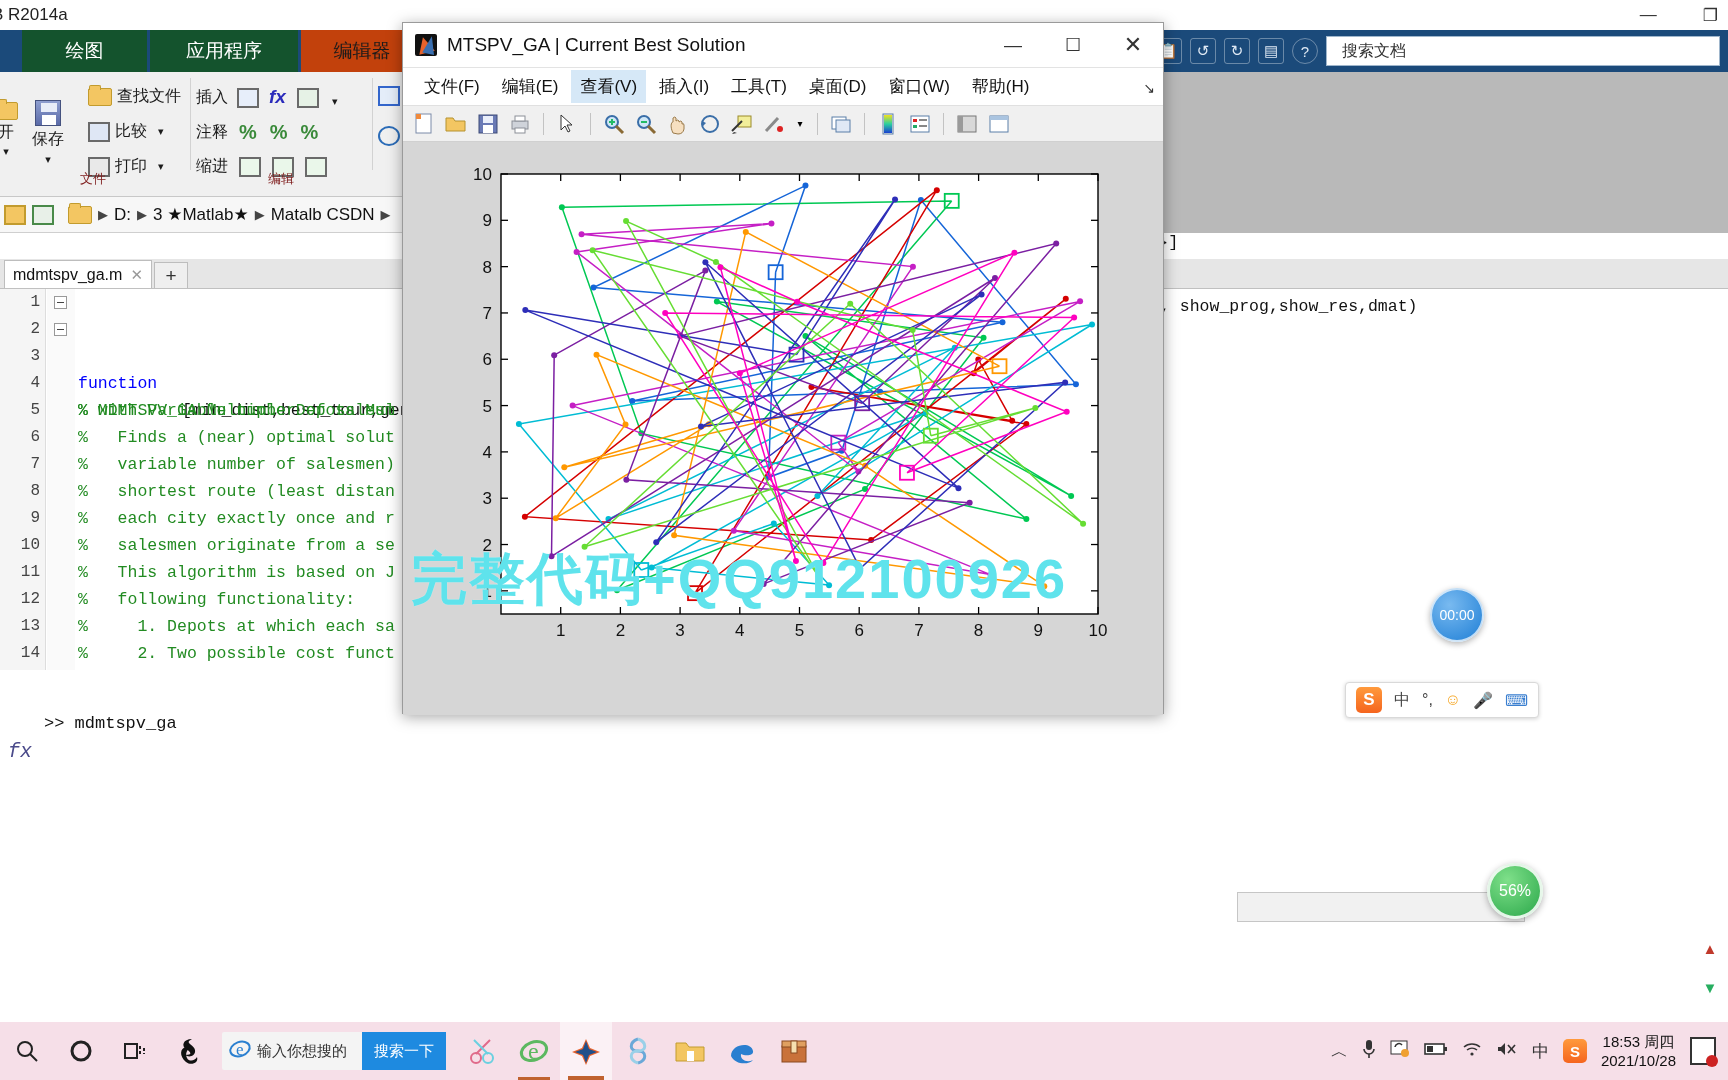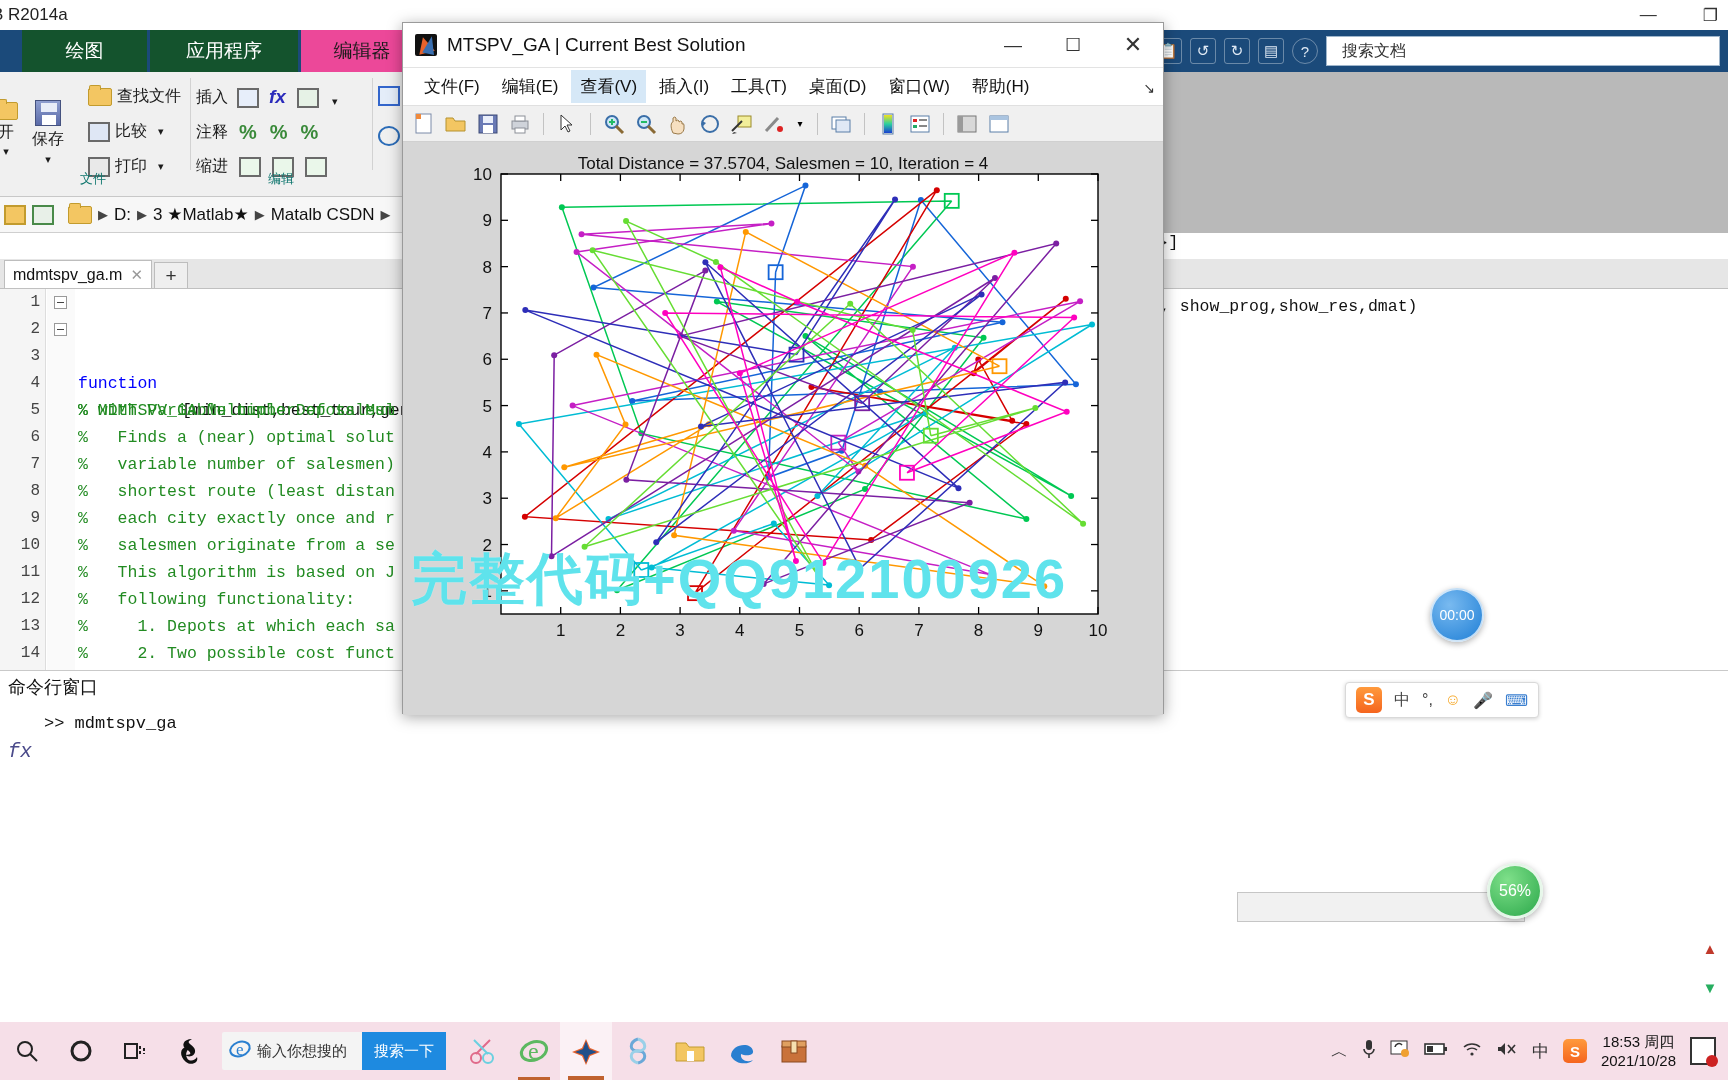--- a/index.html
+++ b/index.html
@@ -24,31 +24,31 @@
   
   .ml-tabrow {
     position:absolute; left:0; top:30px; width:1728px; height:42px;
     background:#1b4a7a;
   }
   .ml-tab {
     position:absolute; top:0; height:42px; line-height:42px;
     color:#ffffff; font-size:19px; text-align:center;
     background:#14532d;
   }
-  .ml-tab.sel { background:#ec4899; color:#1b1b1b; }
+  .ml-tab.sel { background:#c2410c; color:#1b1b1b; }
 
   
   .ml-ribbon {
     position:absolute; left:0; top:72px; width:1728px; height:125px;
     background:#f0f0f0; border-bottom:1px solid #c8c8c8;
   }
   .rb-group { position:absolute; top:2px; height:112px; }
   .rb-glabel {
     position:absolute; bottom:-2px; width:100%; text-align:center;
-    font-size:13px; color:#0f766e;margin-top:25px;
+    font-size:13px; color:#7f1d1d;margin-top:25px;
   }
   .rb-sep { position:absolute; top:6px; width:1px; height:92px; background:#d2d2d2; }
   .rb-item { position:absolute; display:flex; align-items:center; gap:5px; font-size:16px; color:#1b1b1b; white-space:nowrap; }
   .ico { display:inline-block; position:relative; }
   .ico-sq { width:22px; height:20px; border:2px solid #6a6a6a; }
 
   .sv-icon { width:26px;height:26px;background:linear-gradient(#8f9fd0,#5b6ba8); border:1px solid #45527f; position:relative;}
   .sv-icon:before{content:"";position:absolute;left:5px;top:2px;width:16px;height:9px;background:#e8edf8;}
   .sv-icon:after{content:"";position:absolute;left:6px;top:14px;width:14px;height:10px;background:#fff;}
 
@@ -422,21 +422,20 @@
     <div class="code-line" style="top:324px;">
       <span class="ln" style="top:0;">13</span>
       <span class="ctext cm">%        tour lengths (as in the</span>
     </div>
     <div class="code-line" style="top:351px;">
       <span class="ln" style="top:0;">14</span>
       
     </div>
   </div>
 
-  <div class="cmd-title">命令行窗口</div>
   <div class="cmd-body">
     <div class="cmd-line">&gt;&gt; mdmtspv_ga</div>
     <div class="cmd-fx">fx</div>
   </div>
 
   <div class="right-toolstrip">
     <div class="rt-ico">📋</div>
     <div class="rt-ico">↺</div>
     <div class="rt-ico">↻</div>
     <div class="rt-ico">▤</div>
@@ -591,21 +590,20 @@
     </div>
     <div class="tb">
       <svg width="22" height="20">
           <rect x="2" y="2" width="18" height="16" fill="#fff" stroke="#5a7fa8"></rect>
           <rect x="2" y="2" width="18" height="4" fill="#aac4e0"></rect>
         </svg>
     </div>
   </div>
 
   <div class="fig-canvas">
-    <div class="plot-title">Total Distance = 37.5704, Salesmen = 10, Iteration = 4</div>
 
     <svg id="plot-svg" width="762" height="540" style="position:absolute;left:0;top:0;">
         <rect x="98" y="32" width="597" height="440" fill="#ffffff" stroke="#000" stroke-width="1.4"></rect>
         <line x1="98" y1="448.8421052631579" x2="105" y2="448.8421052631579" stroke="#000" stroke-width="1.3"></line>
         <line x1="695" y1="448.8421052631579" x2="688" y2="448.8421052631579" stroke="#000" stroke-width="1.3"></line>
         <text x="89" y="454.8421052631579" text-anchor="end" font-size="17" font-family="Liberation Sans, sans-serif" fill="#111">1</text>
         <line x1="98" y1="402.5263157894737" x2="105" y2="402.5263157894737" stroke="#000" stroke-width="1.3"></line>
         <line x1="695" y1="402.5263157894737" x2="688" y2="402.5263157894737" stroke="#000" stroke-width="1.3"></line>
         <text x="89" y="408.5263157894737" text-anchor="end" font-size="17" font-family="Liberation Sans, sans-serif" fill="#111">2</text>
         <line x1="98" y1="356.2105263157895" x2="105" y2="356.2105263157895" stroke="#000" stroke-width="1.3"></line>

